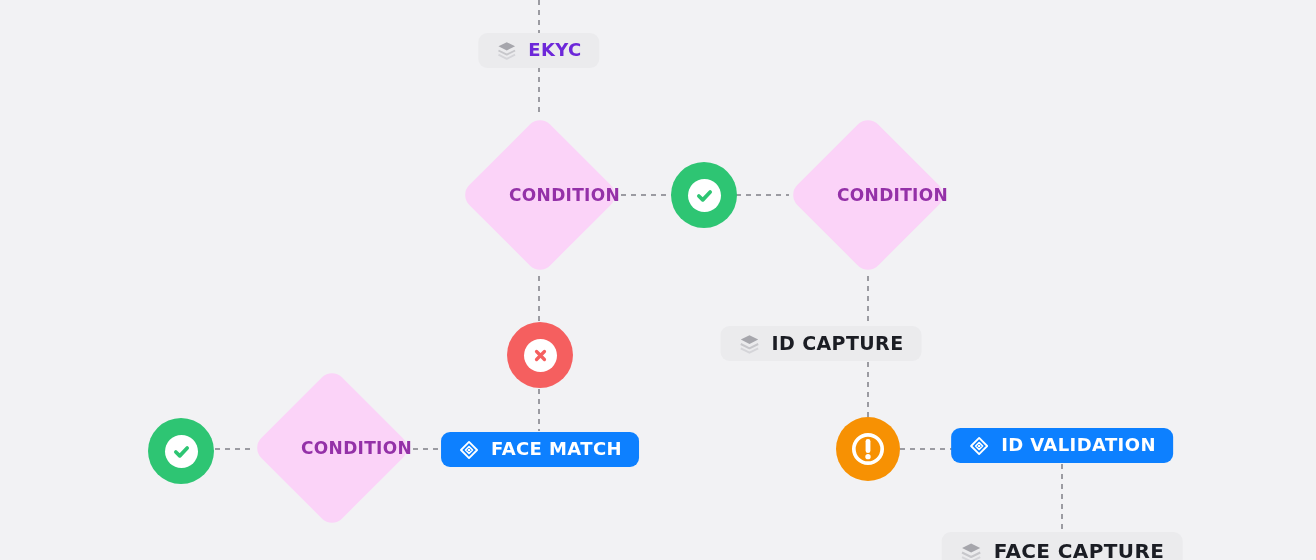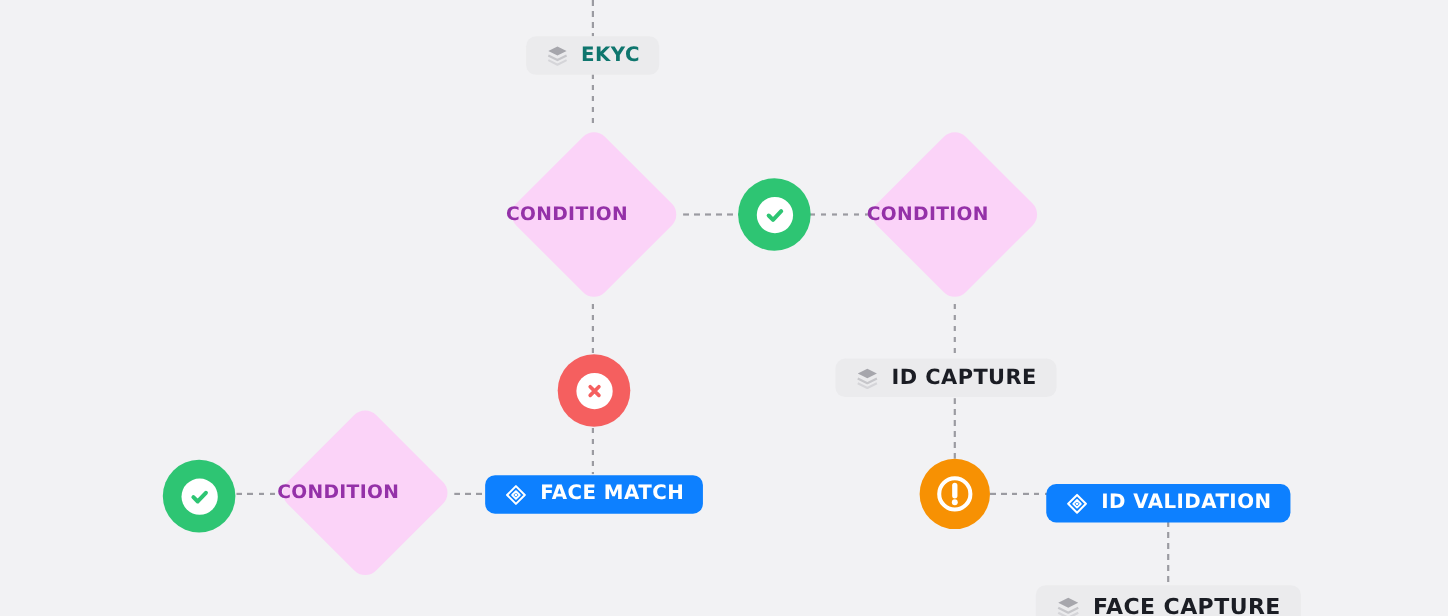--- a/index.html
+++ b/index.html
@@ -12,32 +12,32 @@
   .conn{position:absolute;pointer-events:none;}
   .conn.h{height:2px;background:repeating-linear-gradient(90deg,#9b9ba1 0 5px,transparent 5px 10px);}
   .conn.v{width:2px;background:repeating-linear-gradient(180deg,#9b9ba1 0 5px,transparent 5px 10px);}
 
   
   .step-pill{
     position:absolute;transform:translateX(-50%);
     display:flex;align-items:center;gap:11px;
     background:#ebebed;border-radius:9px;
     padding:0 18px;height:35px;
-    font-weight:700;color:#0f766e;letter-spacing:.4px;
+    font-weight:700;color:#6d28d9;letter-spacing:.4px;
     white-space:nowrap;cursor:pointer;
   }
   .step-pill .lbl{transform:translateY(-1px);}
   .step-pill.sz18{font-size:18px;}
   .step-pill.sz19{font-size:19px;color:#1b1d24;}
   .step-pill.sz20{font-size:20px;height:40px;color:#1b1d24;}
 
   
   .diamond-node{
     position:absolute;width:160px;height:160px;
-    display:flex;align-items:center;justify-content:flex-start;cursor:pointer;
+    display:flex;align-items:center;justify-content:flex-end;cursor:pointer;
   }
   .diamond-shape{
     position:absolute;left:23px;top:23px;width:114px;height:114px;
     background:#fbd3f8;border-radius:14px;transform:rotate(45deg);
   }
   .diamond-label{
     position:relative;z-index:1;
     font-size:17px;font-weight:700;color:#9431a8;letter-spacing:.3px;
   }
 
@@ -138,42 +138,42 @@
     <span>
       <svg viewBox="0 0 24 24" width="22" height="22">
         <path d="M12 3.2 L20.8 12 L12 20.8 L3.2 12 Z" fill="none" stroke="#ffffff" stroke-width="2" stroke-linejoin="round"></path>
         <path d="M12 8.2 L15.8 12 L12 15.8 L8.2 12 Z" fill="none" stroke="#ffffff" stroke-width="1.8" stroke-linejoin="round"></path>
         <circle cx="12" cy="12" r="1.4" fill="#ffffff"></circle>
       </svg>
     </span>
     <span class="lbl">FACE MATCH</span>
   </button>
 
-  <div class="step-pill sz19" style="left:860px;top:326px">
+  <div class="step-pill sz19" style="left:821px;top:326px">
     <span>
       <svg viewBox="0 0 24 24" width="22" height="22">
         <polygon points="12 2.5 2.5 7.2 12 11.9 21.5 7.2" fill="#a6a6ac"></polygon>
         <polyline points="2.5 12 12 16.7 21.5 12" fill="none" stroke="#c7c7cb" stroke-width="2.2" stroke-linejoin="round"></polyline>
         <polyline points="2.5 16.8 12 21.5 21.5 16.8" fill="none" stroke="#d5d5d9" stroke-width="2.2" stroke-linejoin="round"></polyline>
       </svg>
     </span>
     <span class="lbl">ID CAPTURE</span>
   </div>
 
   <div class="status-circle warning" style="left:836px;top:417px">
     <span>
       <svg viewBox="0 0 24 24" width="34" height="34">
         <circle cx="12" cy="12" r="10" fill="none" stroke="#ffffff" stroke-width="2.6"></circle>
         <line x1="12" y1="6.6" x2="12" y2="13.2" stroke="#ffffff" stroke-width="3.4" stroke-linecap="round"></line>
         <circle cx="12" cy="17.4" r="1.9" fill="#ffffff"></circle>
       </svg>
     </span>
   </div>
 
-  <button class="action-btn" style="left:1062px;top:440px">
+  <button class="action-btn" style="left:1062px;top:428px">
     <span>
       <svg viewBox="0 0 24 24" width="22" height="22">
         <path d="M12 3.2 L20.8 12 L12 20.8 L3.2 12 Z" fill="none" stroke="#ffffff" stroke-width="2" stroke-linejoin="round"></path>
         <path d="M12 8.2 L15.8 12 L12 15.8 L8.2 12 Z" fill="none" stroke="#ffffff" stroke-width="1.8" stroke-linejoin="round"></path>
         <circle cx="12" cy="12" r="1.4" fill="#ffffff"></circle>
       </svg>
     </span>
     <span class="lbl">ID VALIDATION</span>
   </button>
 

